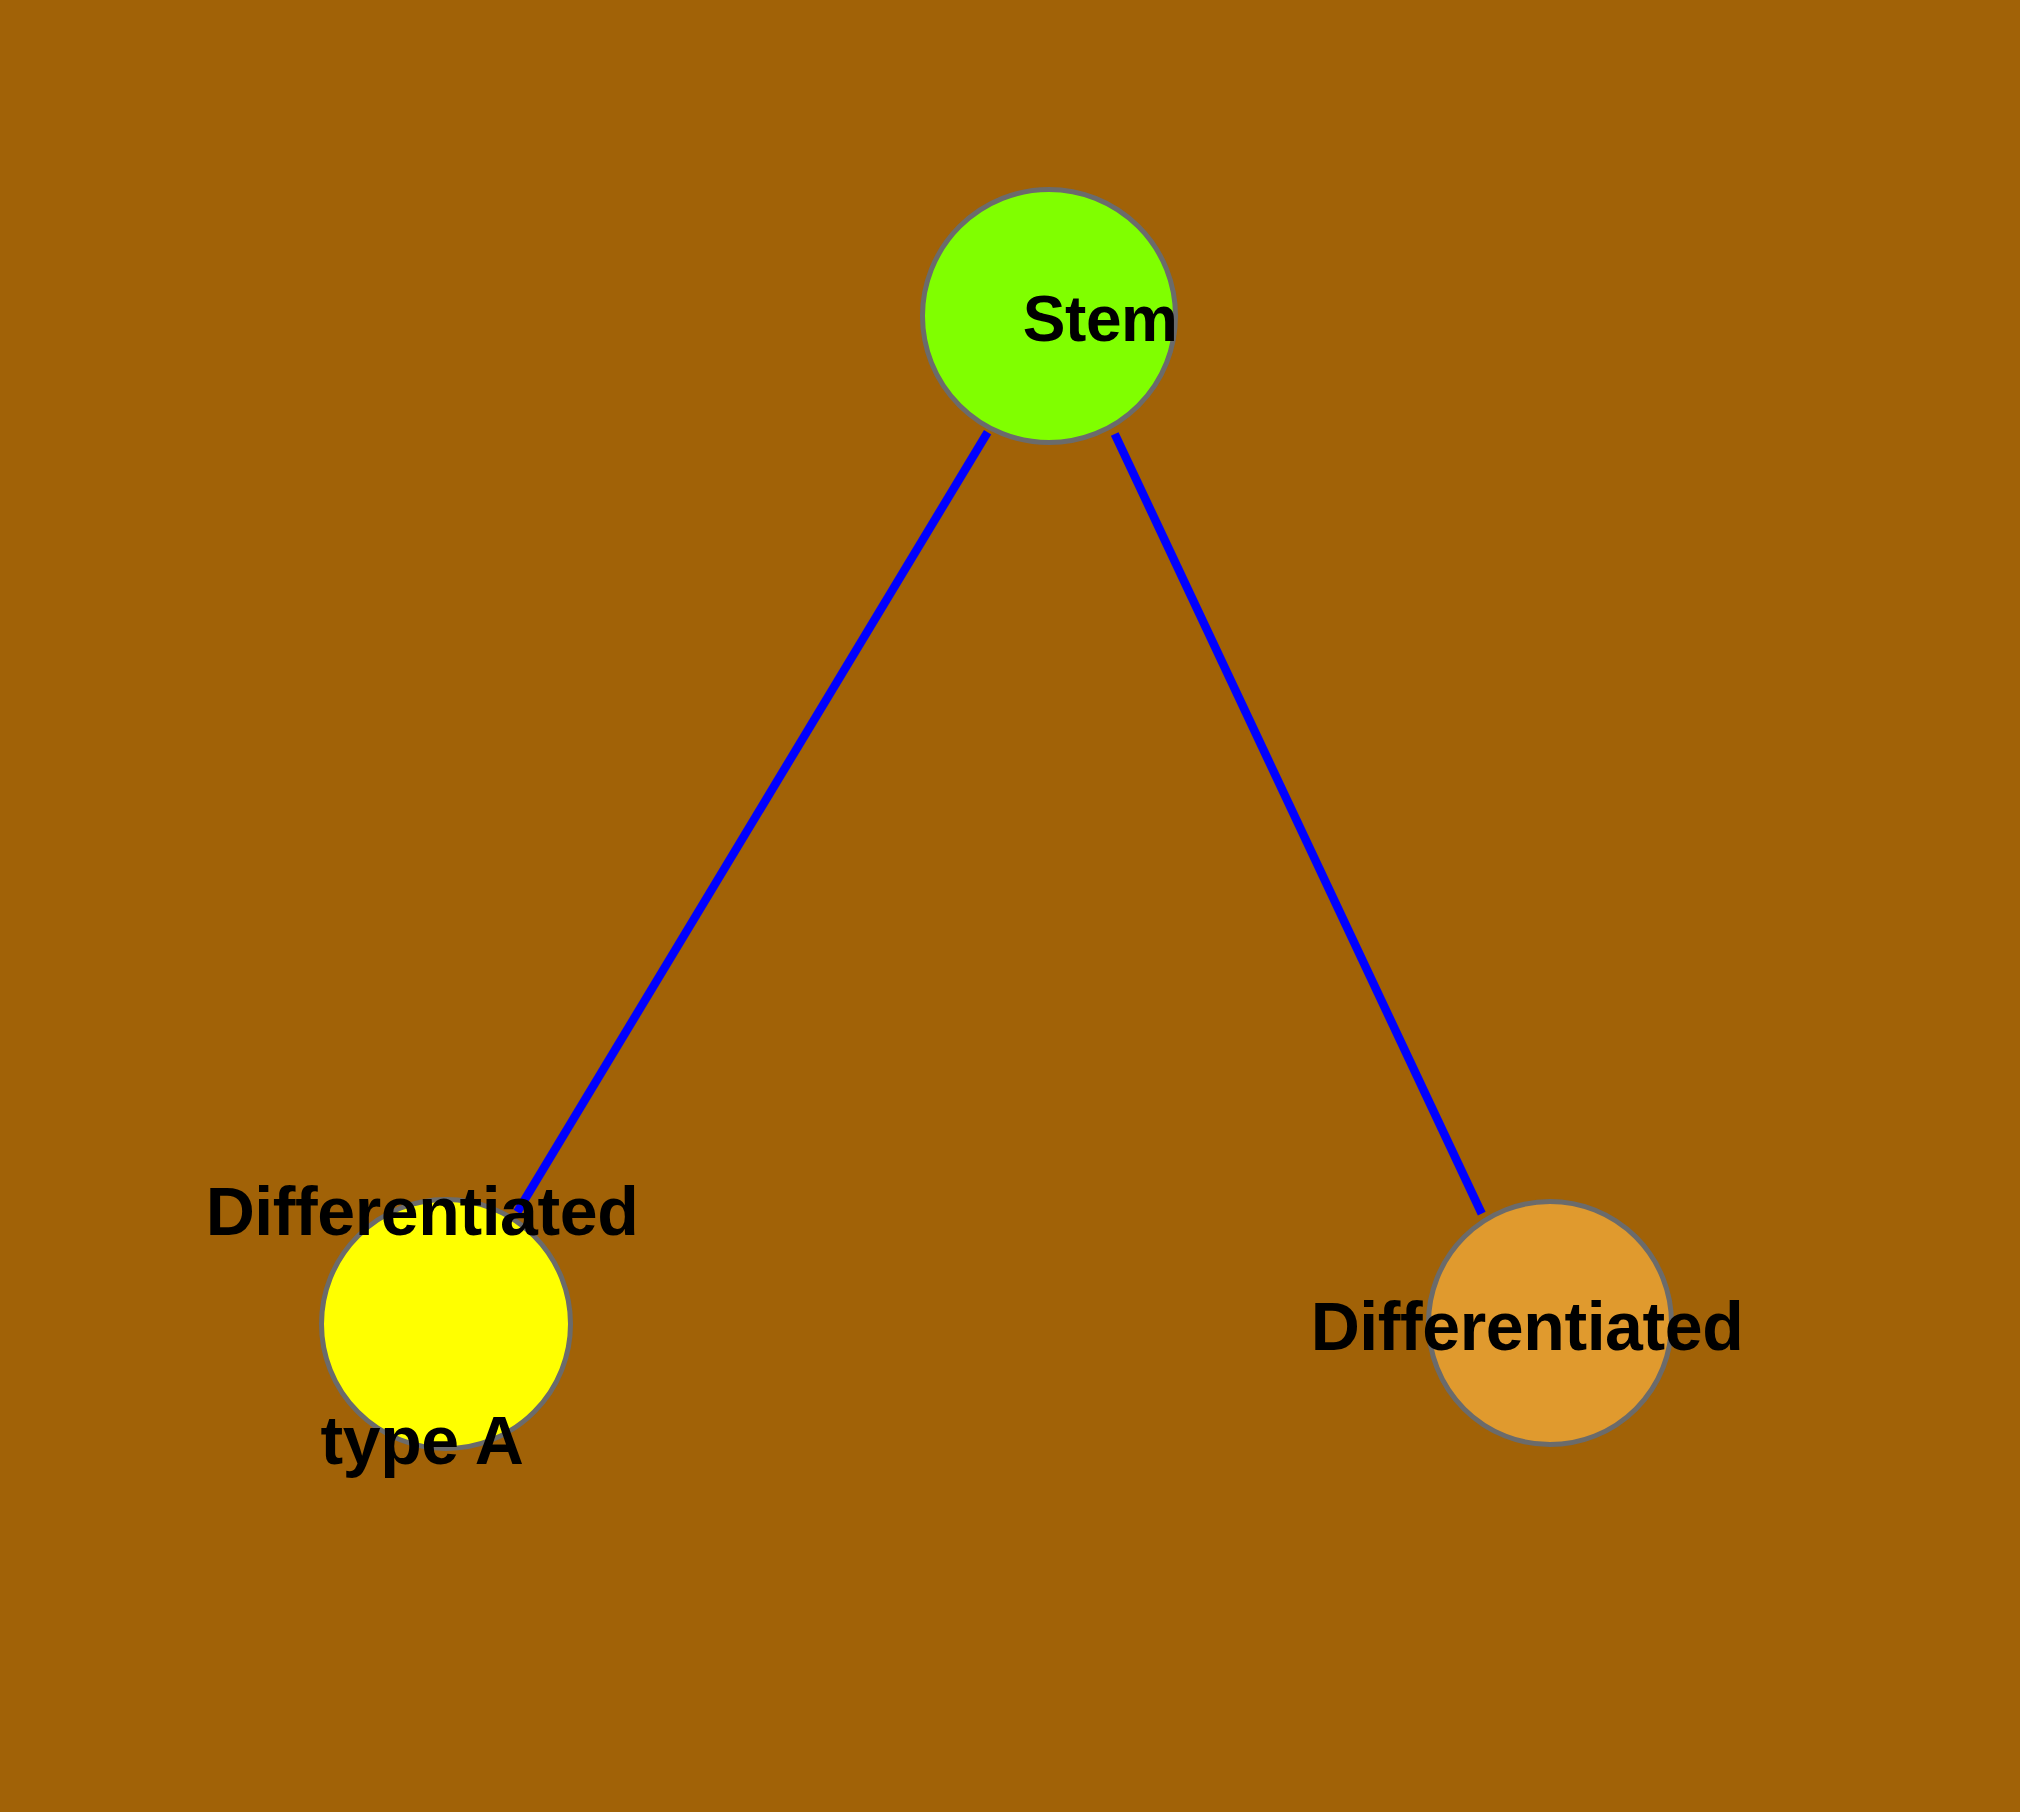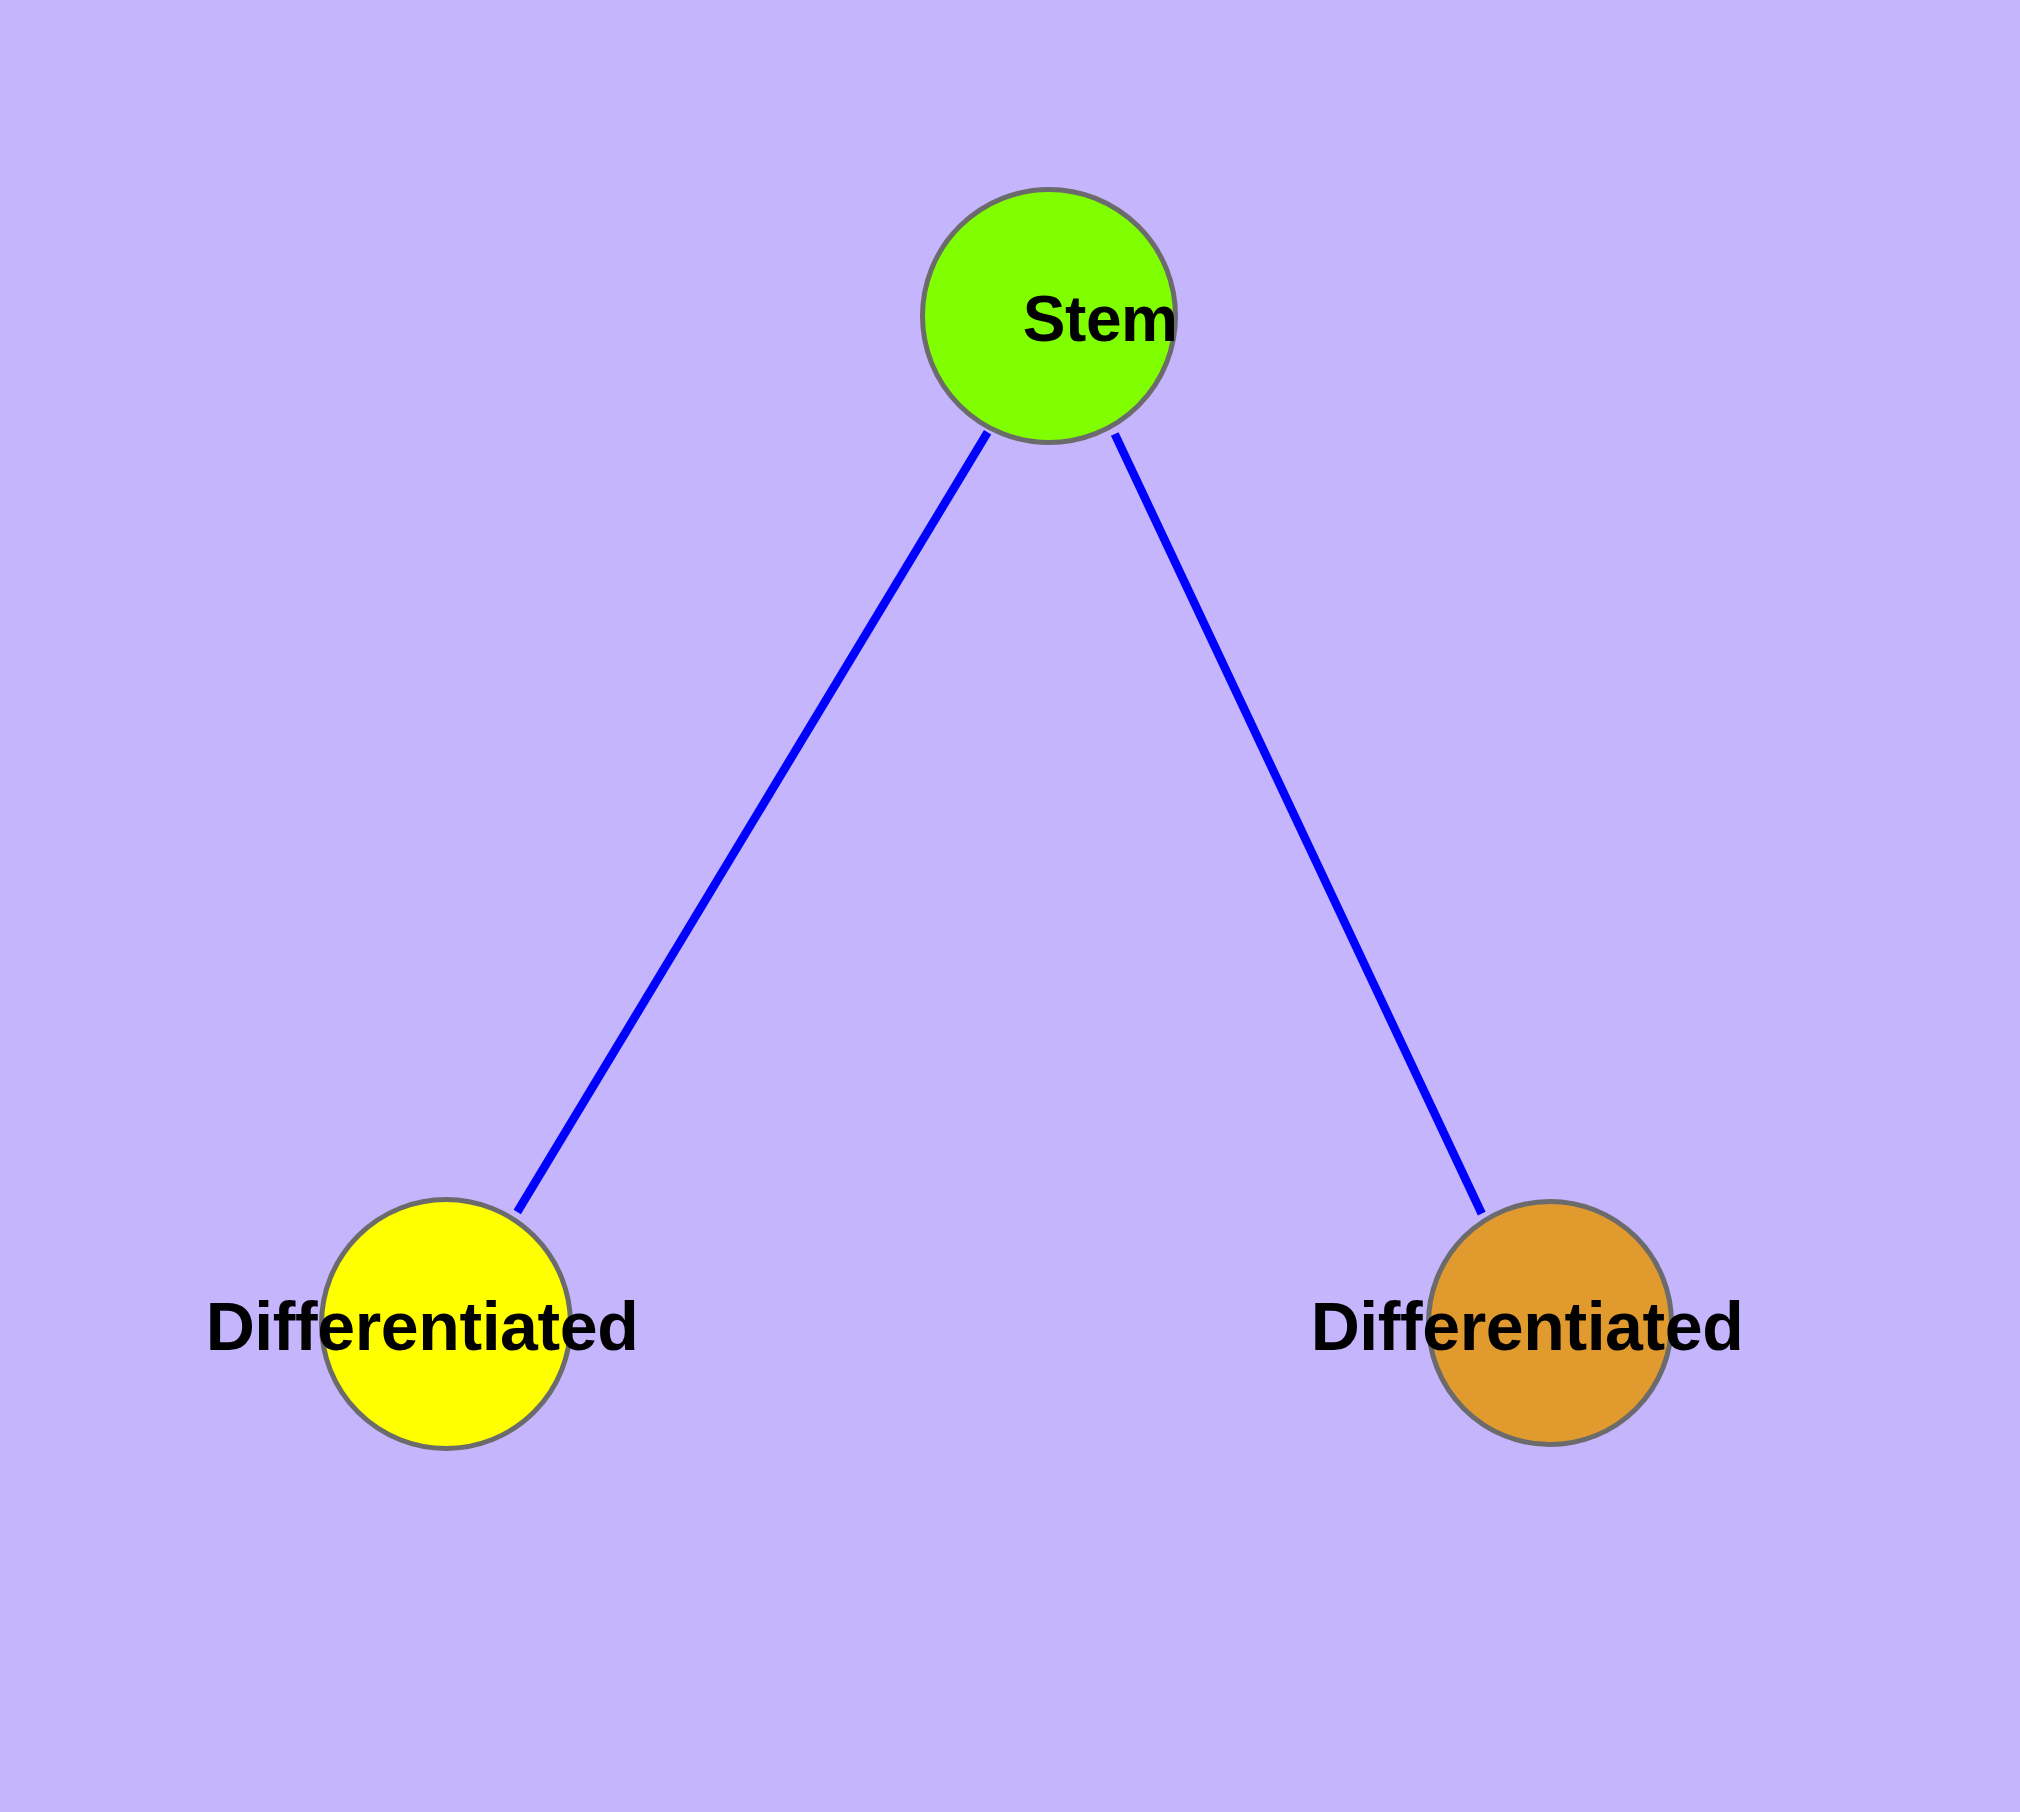--- a/index.html
+++ b/index.html
@@ -5,21 +5,21 @@
 <style>
   html, body {
     margin: 0;
     padding: 0;
     background: #ffffff;
   }
   #canvas {
     position: relative;
     width: 2021px;
     height: 1812px;
-    background: #c4b5fd;
+    background: #a16207;
     overflow: hidden;
     font-family: "Liberation Sans", "DejaVu Sans", sans-serif;
   }
   #edge-layer {
     position: absolute;
     left: 0;
     top: 0;
     width: 2021px;
     height: 1812px;
     z-index: 1;
@@ -111,20 +111,21 @@
   </div>
 
   <div id="label-layer">
 
     <div id="label-stem" class="node-label">
       <span>Stem</span>
     </div>
 
     <div id="label-diff-a" class="node-label">
       <div>Differentiated</div>
+      <div>type A</div>
     </div>
 
     <div id="label-diff-b" class="node-label">
       <div>Differentiated</div>
     </div>
 
   </div>
 </div>
 
 

